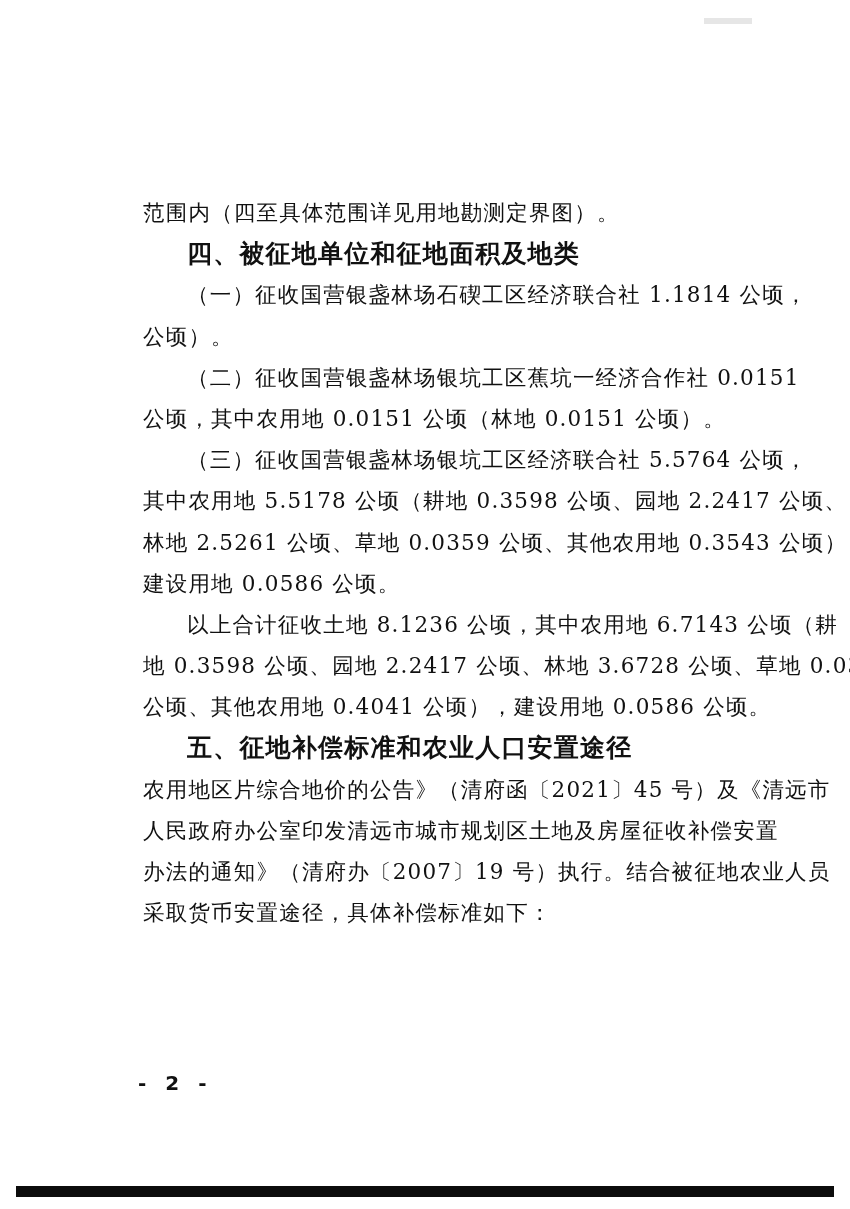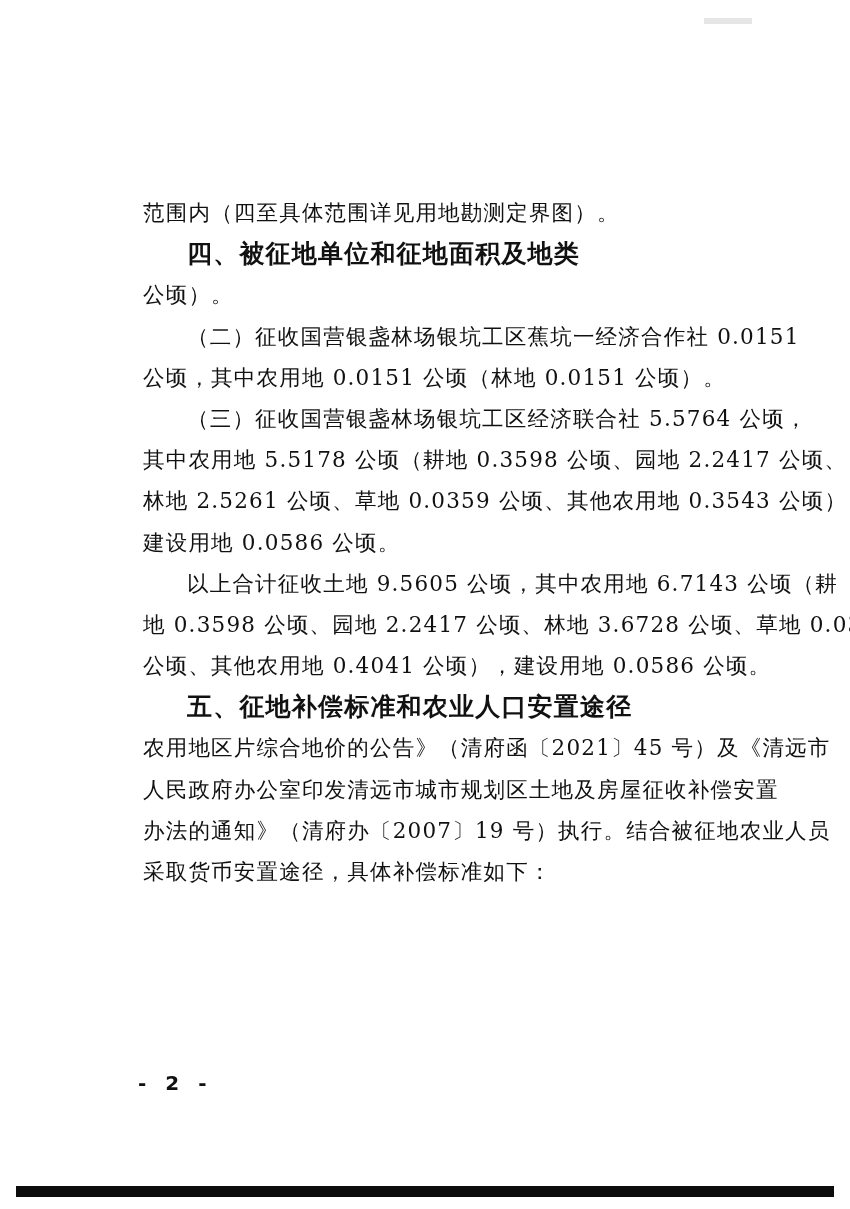--- a/index.html
+++ b/index.html
@@ -20,28 +20,29 @@
 </style>
 </head>
 <body>
 
 <div class="page">
   <div class="scan-mark"></div>
 
   <div class="text">
     <div class="line last">范围内（四至具体范围详见用地勘测定界图）。</div>
     <div class="line heading indent">四、被征地单位和征地面积及地类</div>
+    <div class="line indent">（一）征收国营银盏林场石碶工区经济联合社 1.1814 公顷，</div>
     <div class="line last">公顷）。</div>
     <div class="line indent">（二）征收国营银盏林场银坑工区蕉坑一经济合作社 0.0151</div>
     <div class="line last">公顷，其中农用地 0.0151 公顷（林地 0.0151 公顷）。</div>
     <div class="line indent">（三）征收国营银盏林场银坑工区经济联合社 5.5764 公顷，</div>
     <div class="line">其中农用地 5.5178 公顷（耕地 0.3598 公顷、园地 2.2417 公顷、</div>
     <div class="line">林地 2.5261 公顷、草地 0.0359 公顷、其他农用地 0.3543 公顷），</div>
     <div class="line last">建设用地 0.0586 公顷。</div>
-    <div class="line indent">以上合计征收土地 9.5605 公顷，其中农用地 6.7143 公顷（耕</div>
+    <div class="line indent">以上合计征收土地 8.1236 公顷，其中农用地 6.7143 公顷（耕</div>
     <div class="line">地 0.3598 公顷、园地 2.2417 公顷、林地 3.6728 公顷、草地 0.0359</div>
     <div class="line last">公顷、其他农用地 0.4041 公顷），建设用地 0.0586 公顷。</div>
     <div class="line heading indent">五、征地补偿标准和农业人口安置途径</div>
     <div class="line">农用地区片综合地价的公告》（清府函〔2021〕45 号）及《清远市</div>
     <div class="line">人民政府办公室印发清远市城市规划区土地及房屋征收补偿安置</div>
     <div class="line">办法的通知》（清府办〔2007〕19 号）执行。结合被征地农业人员</div>
     <div class="line last">采取货币安置途径，具体补偿标准如下：</div>
   </div>
 
   <div class="pagenum">- 2 -</div>

